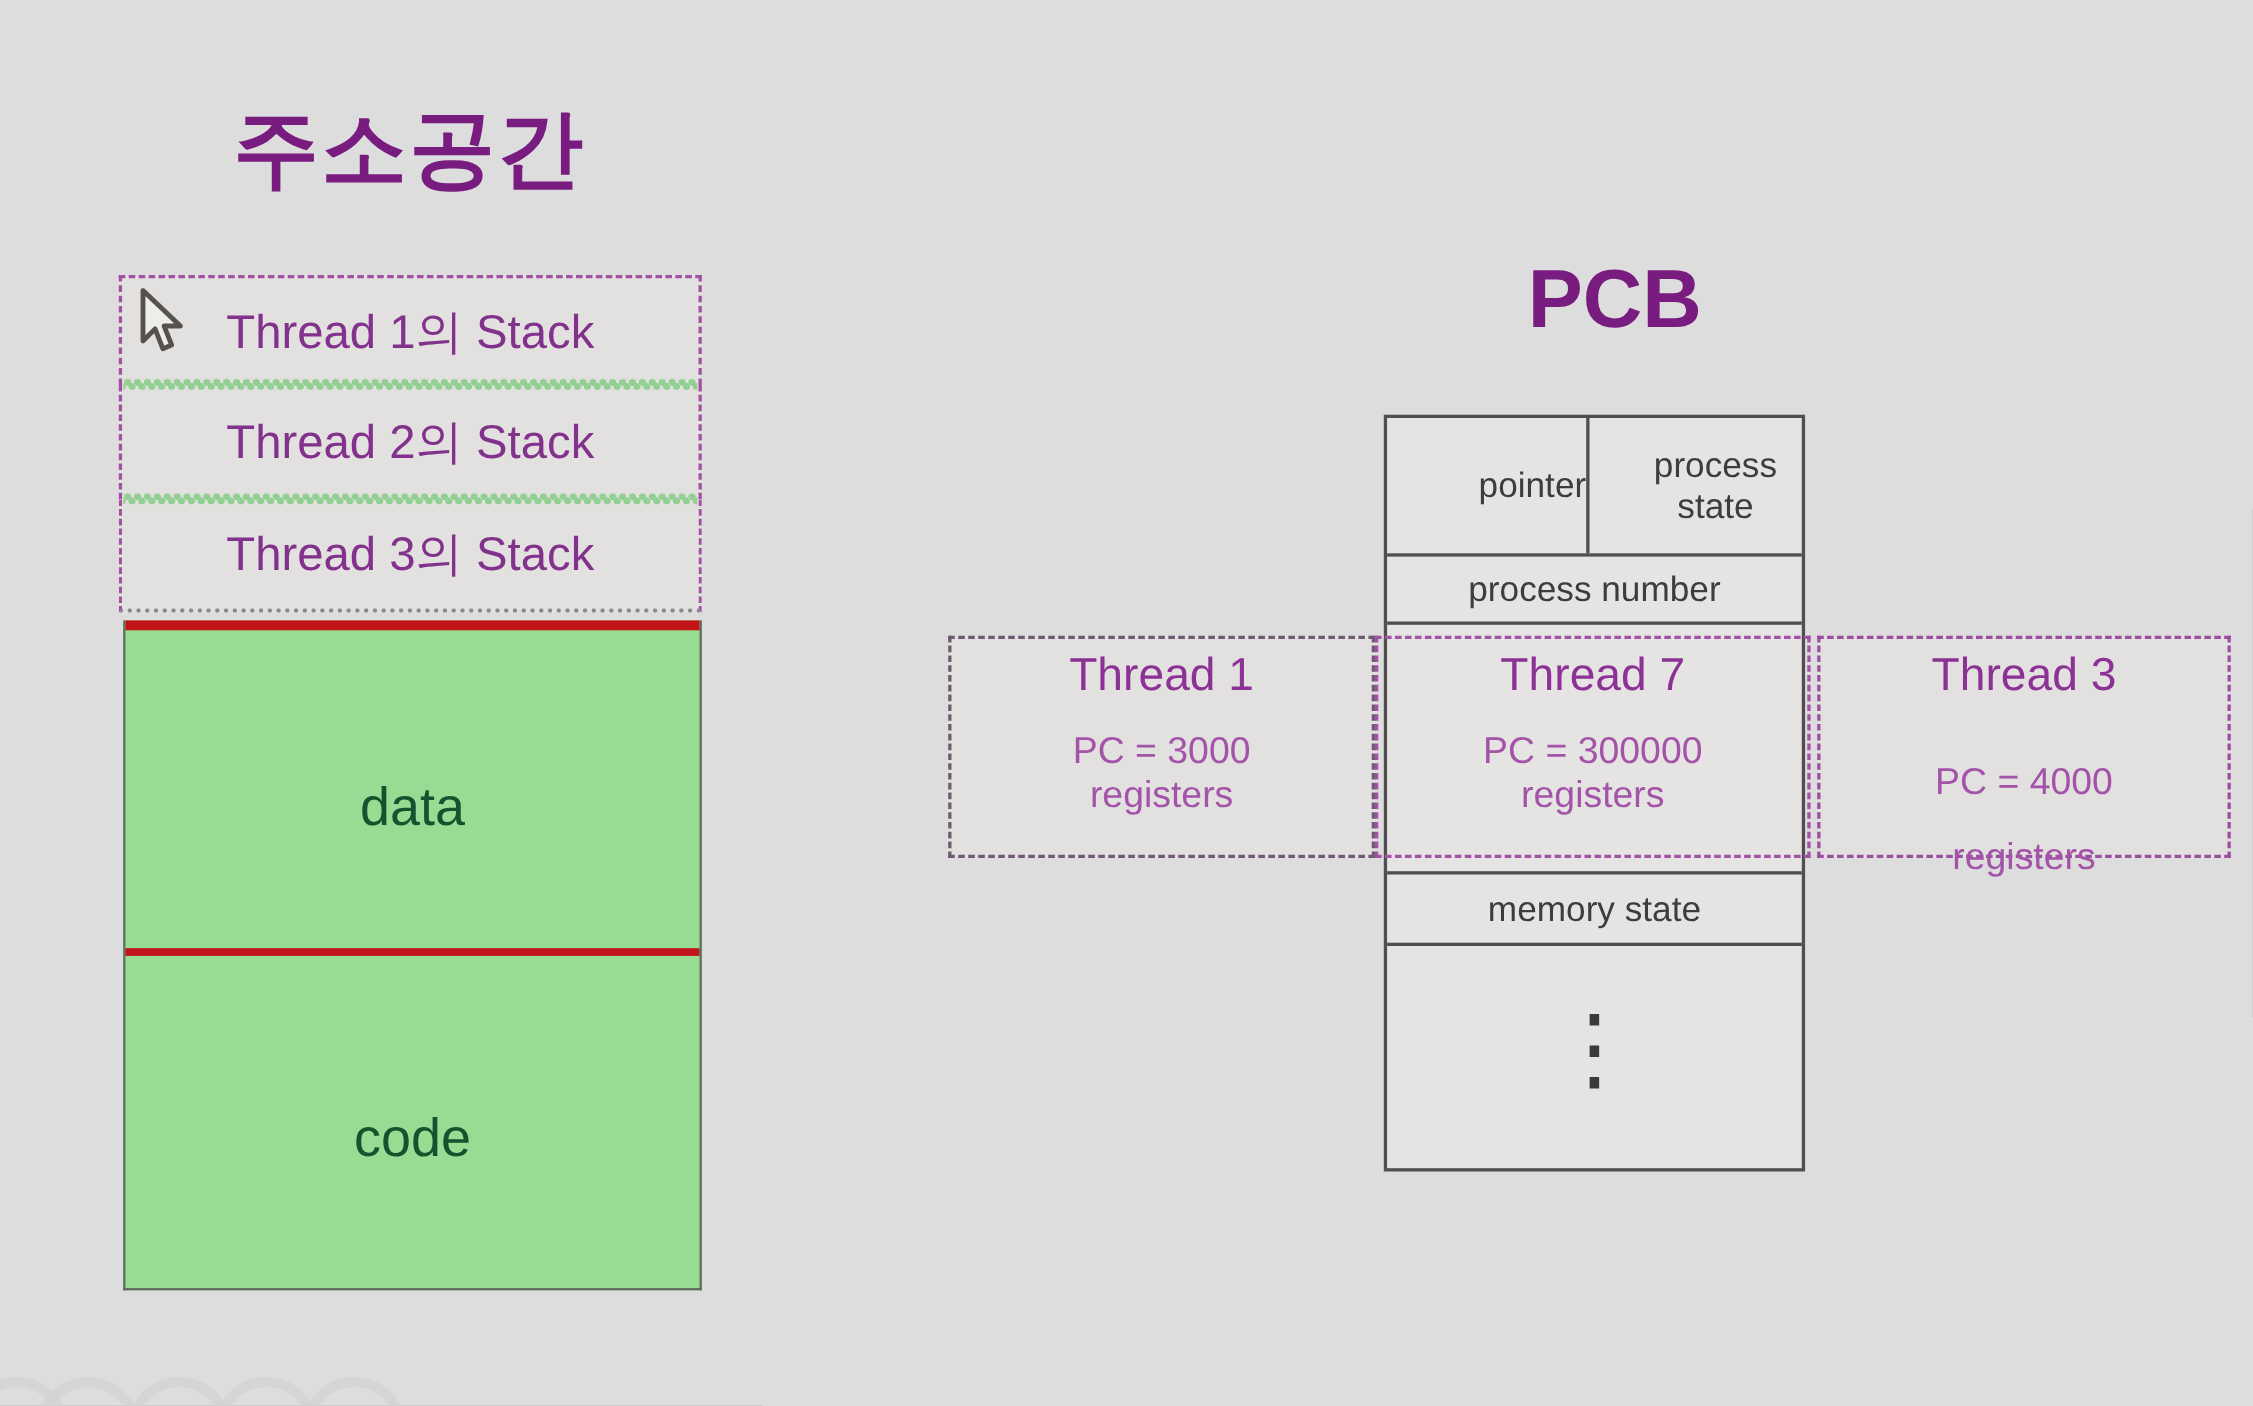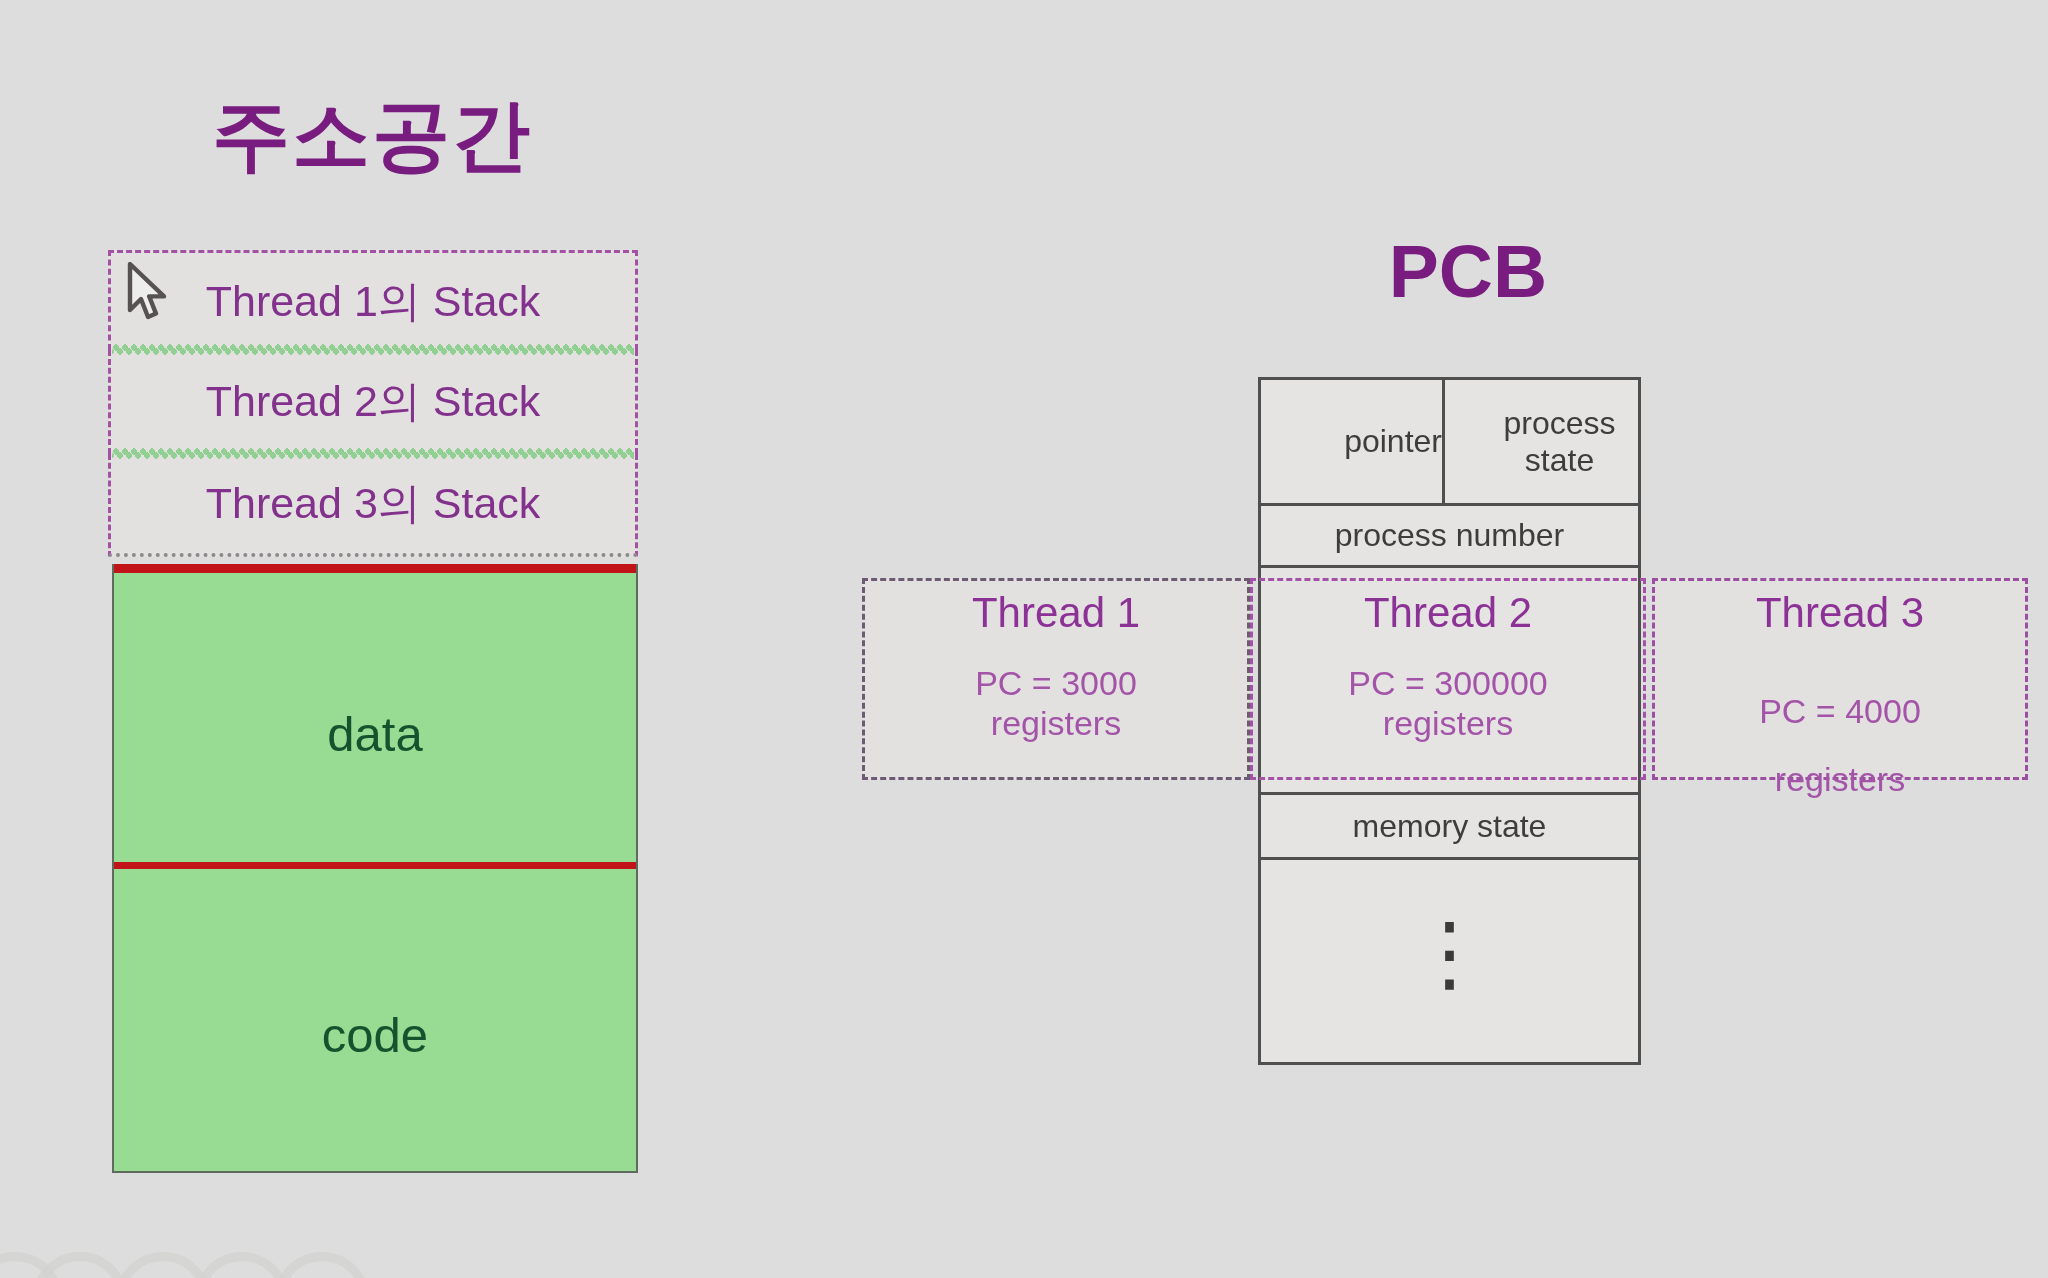--- a/index.html
+++ b/index.html
@@ -140,21 +140,21 @@
       <span class="vdots">⋮</span>
     </div>
   </div>
 
   <div class="thread-box t1">
     <div class="thread-name">Thread 1</div>
     <div class="thread-pc">PC = 3000</div>
     <div class="thread-regs">registers</div>
   </div>
   <div class="thread-box t2">
-    <div class="thread-name">Thread 2</div>
+    <div class="thread-name">Thread 7</div>
     <div class="thread-pc">PC = 300000</div>
     <div class="thread-regs">registers</div>
   </div>
   <div class="thread-box t3">
     <div class="thread-name">Thread 3</div>
     <div class="thread-pc">PC = 4000</div>
     <div class="thread-regs">registers</div>
   </div>
 
   <div class="wm" style="left:-33px;"></div>

